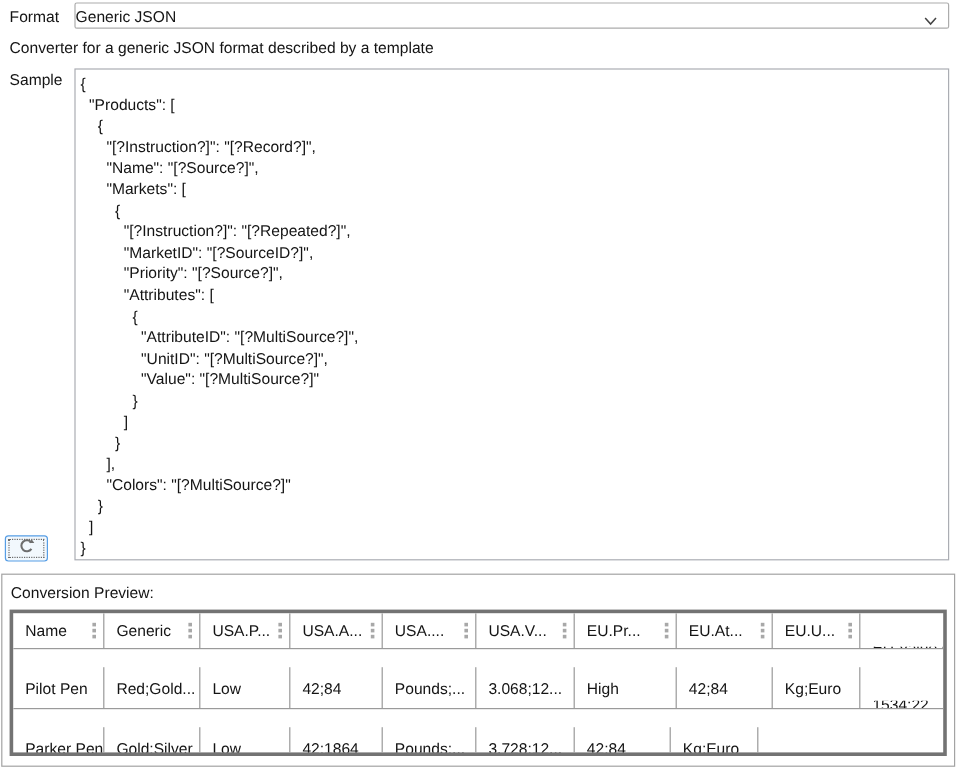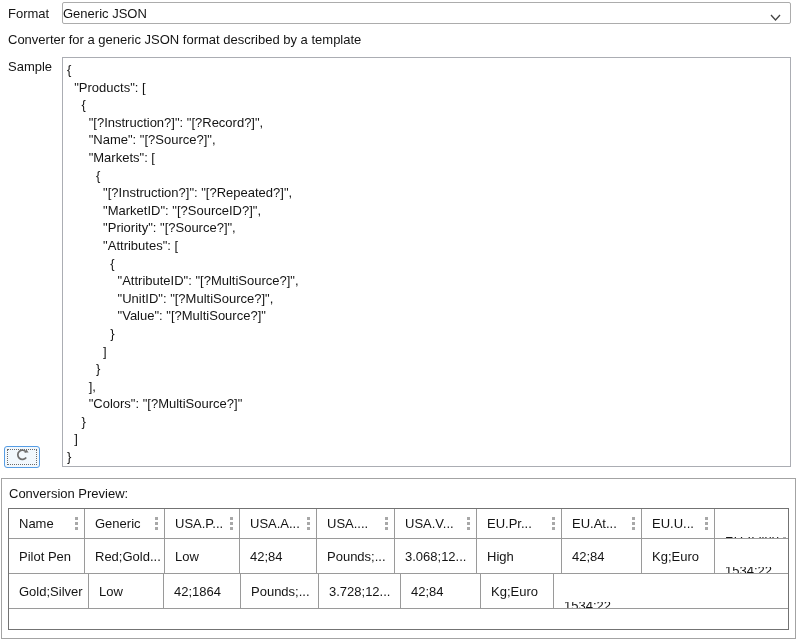--- a/index.html
+++ b/index.html
@@ -58,22 +58,22 @@
 
   
   #preview-group {
     position: absolute; left: 1px; top: 478px; width: 795px; height: 161px;
     border: 1px solid #a3a3a3; background: #fff;
   }
   #preview-title { position: absolute; left: 7px; top: 7px; }
 
   #grid {
     position: absolute; left: 6px; top: 29px; width: 781px; height: 122px;
-    border: 1px solid #737373; background: #fff;
-    display: flex; flex-direction: column; overflow: hidden;
+    border: 3px solid #737373; background: #fff;
+    display: flex; flex-direction: column; overflow: hidden; gap: 15px;
   }
   .grid-row { display: flex; border-bottom: 1px solid #9a9a9a; }
   .grid-row.header { height: 30px; }
   .grid-row.data { height: 35px; }
   .cell {
     border-right: 1px solid #9a9a9a;
     display: flex; align-items: center;
     padding-left: 10px; overflow: hidden; white-space: nowrap;
   }
   .cell:last-child { border-right: none; }
@@ -237,20 +237,21 @@
         <div class="cell c3">42;84</div>
         <div class="cell c4">Pounds;...</div>
         <div class="cell c5">3.068;12...</div>
         <div class="cell c6">High</div>
         <div class="cell c7">42;84</div>
         <div class="cell c8">Kg;Euro</div>
         <div class="cell c9">1534;22....</div>
       </div>
 
       <div class="grid-row data">
+        <div class="cell c0">Parker Pen</div>
         <div class="cell c1">Gold;Silver</div>
         <div class="cell c2">Low</div>
         <div class="cell c3">42;1864</div>
         <div class="cell c4">Pounds;...</div>
         <div class="cell c5">3.728;12...</div>
         <div class="cell c7">42;84</div>
         <div class="cell c8">Kg;Euro</div>
         <div class="cell c9">1534;22....</div>
       </div>
 

